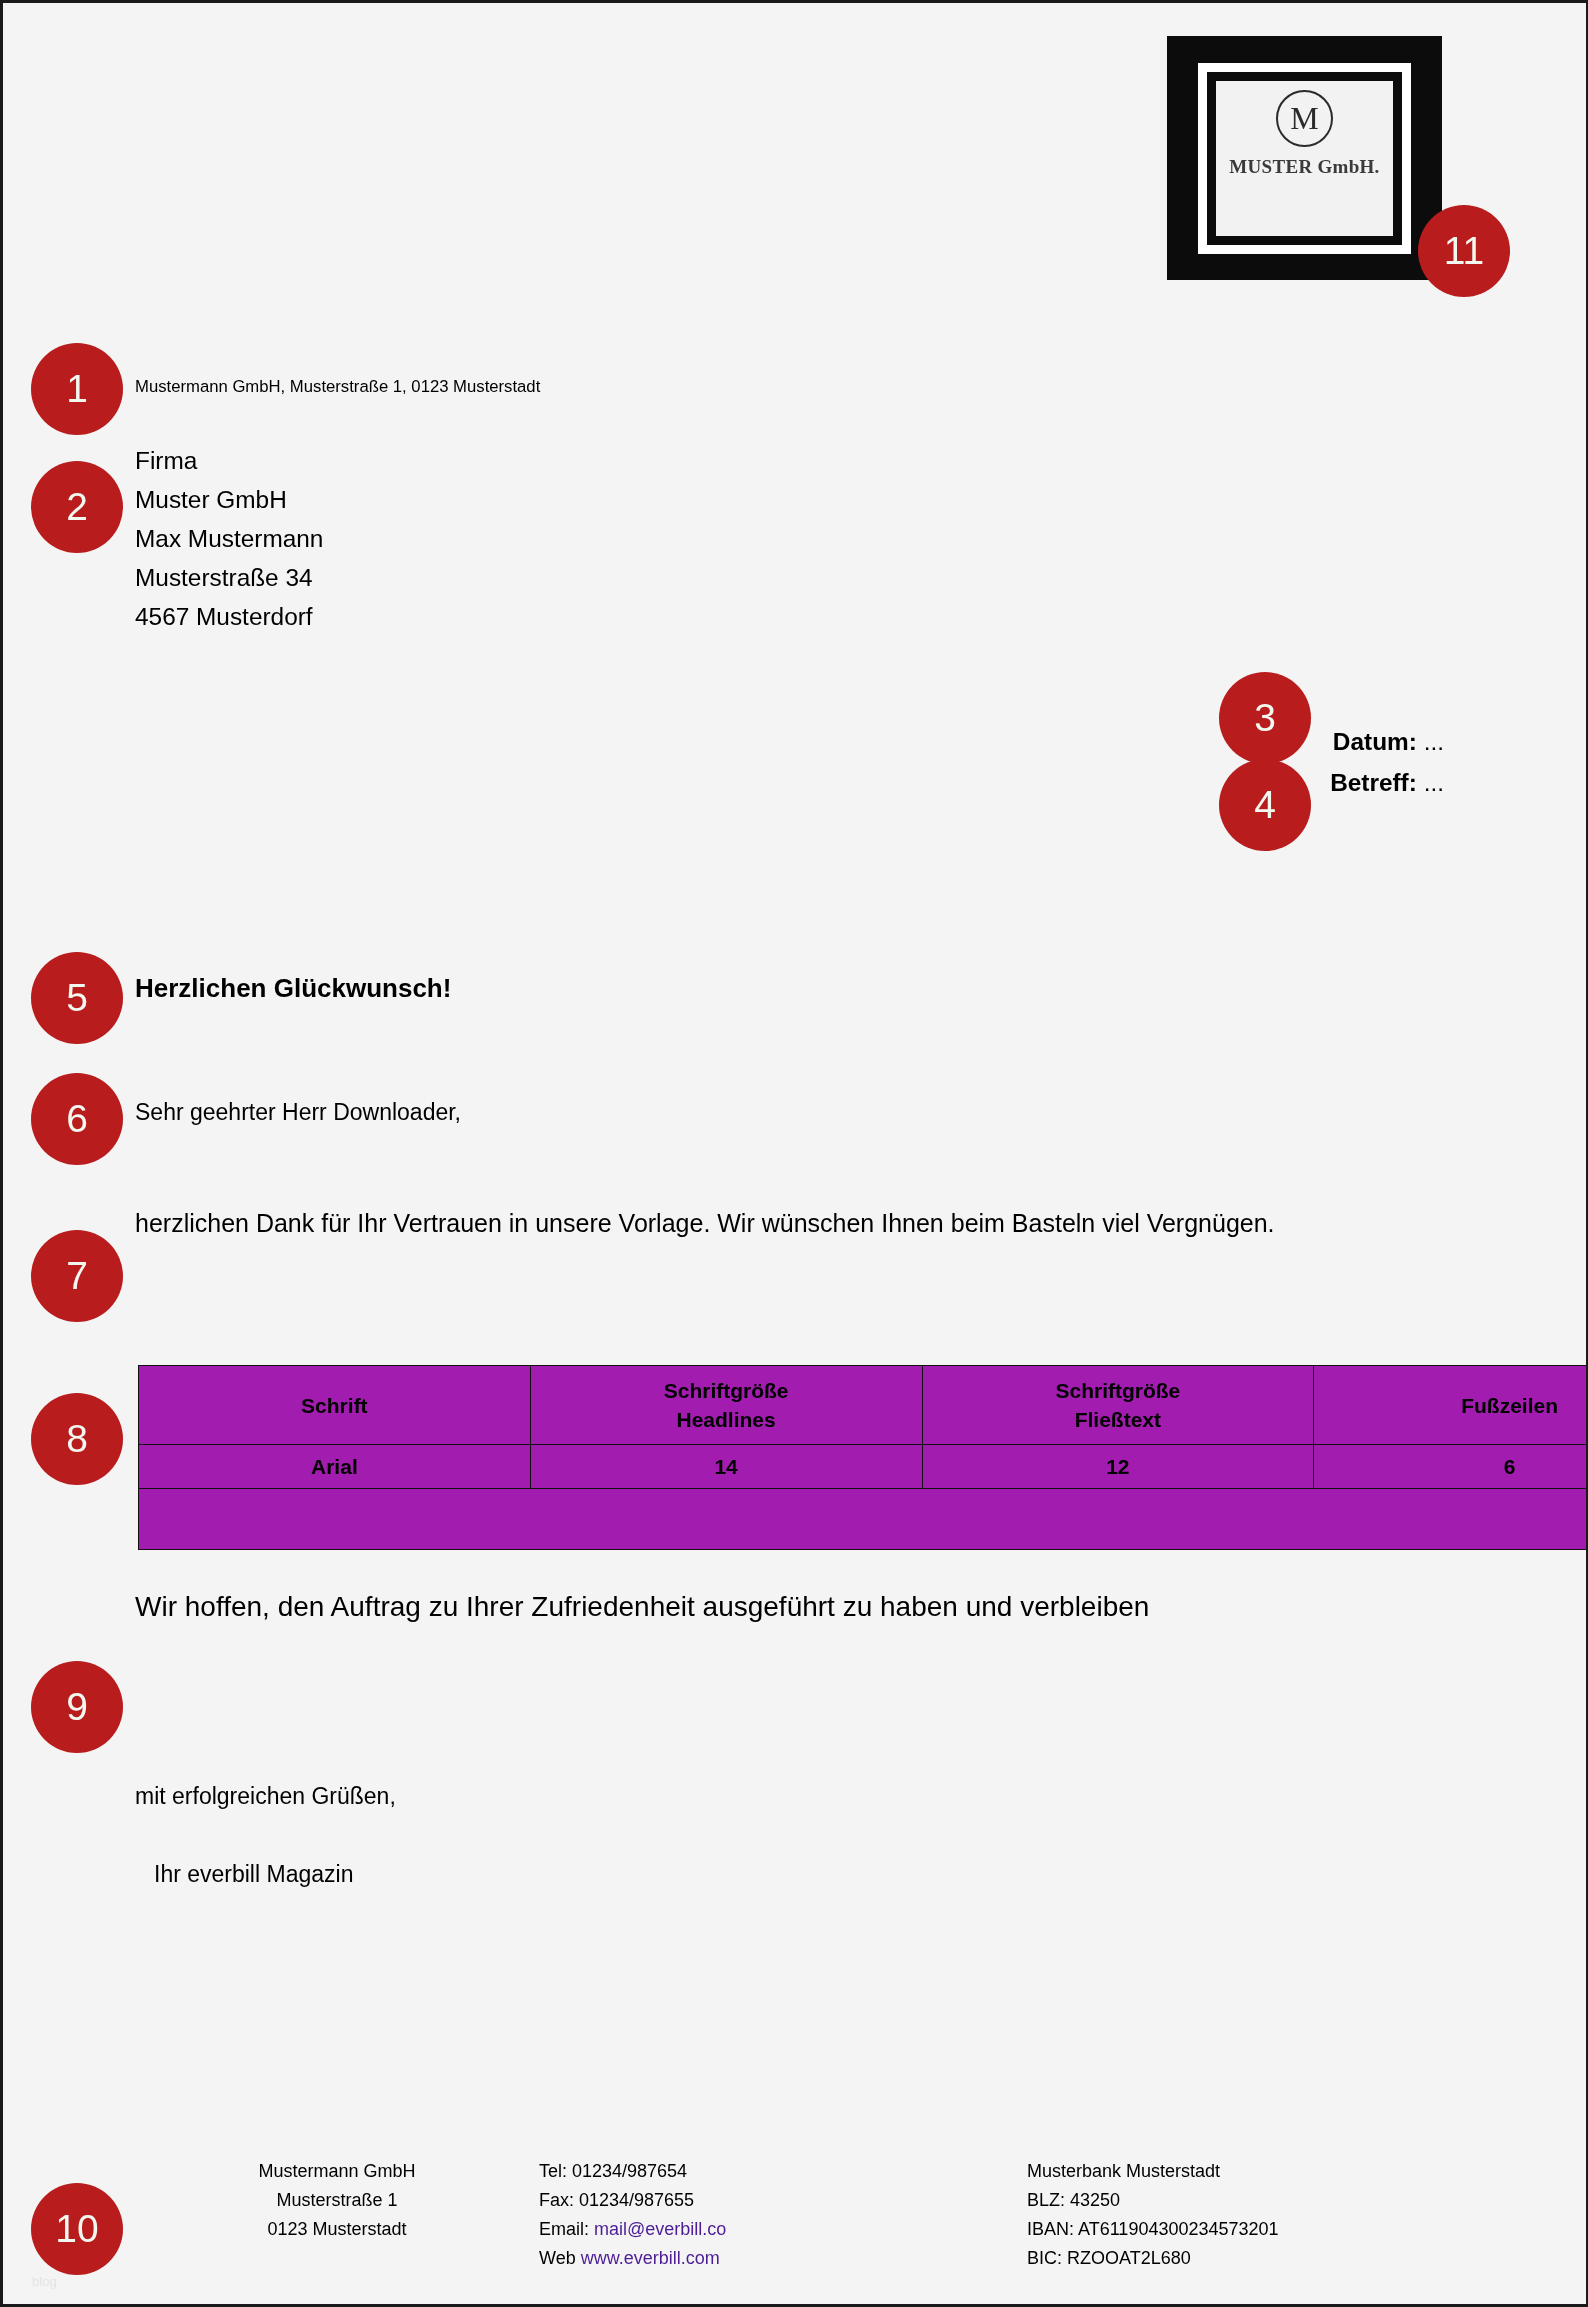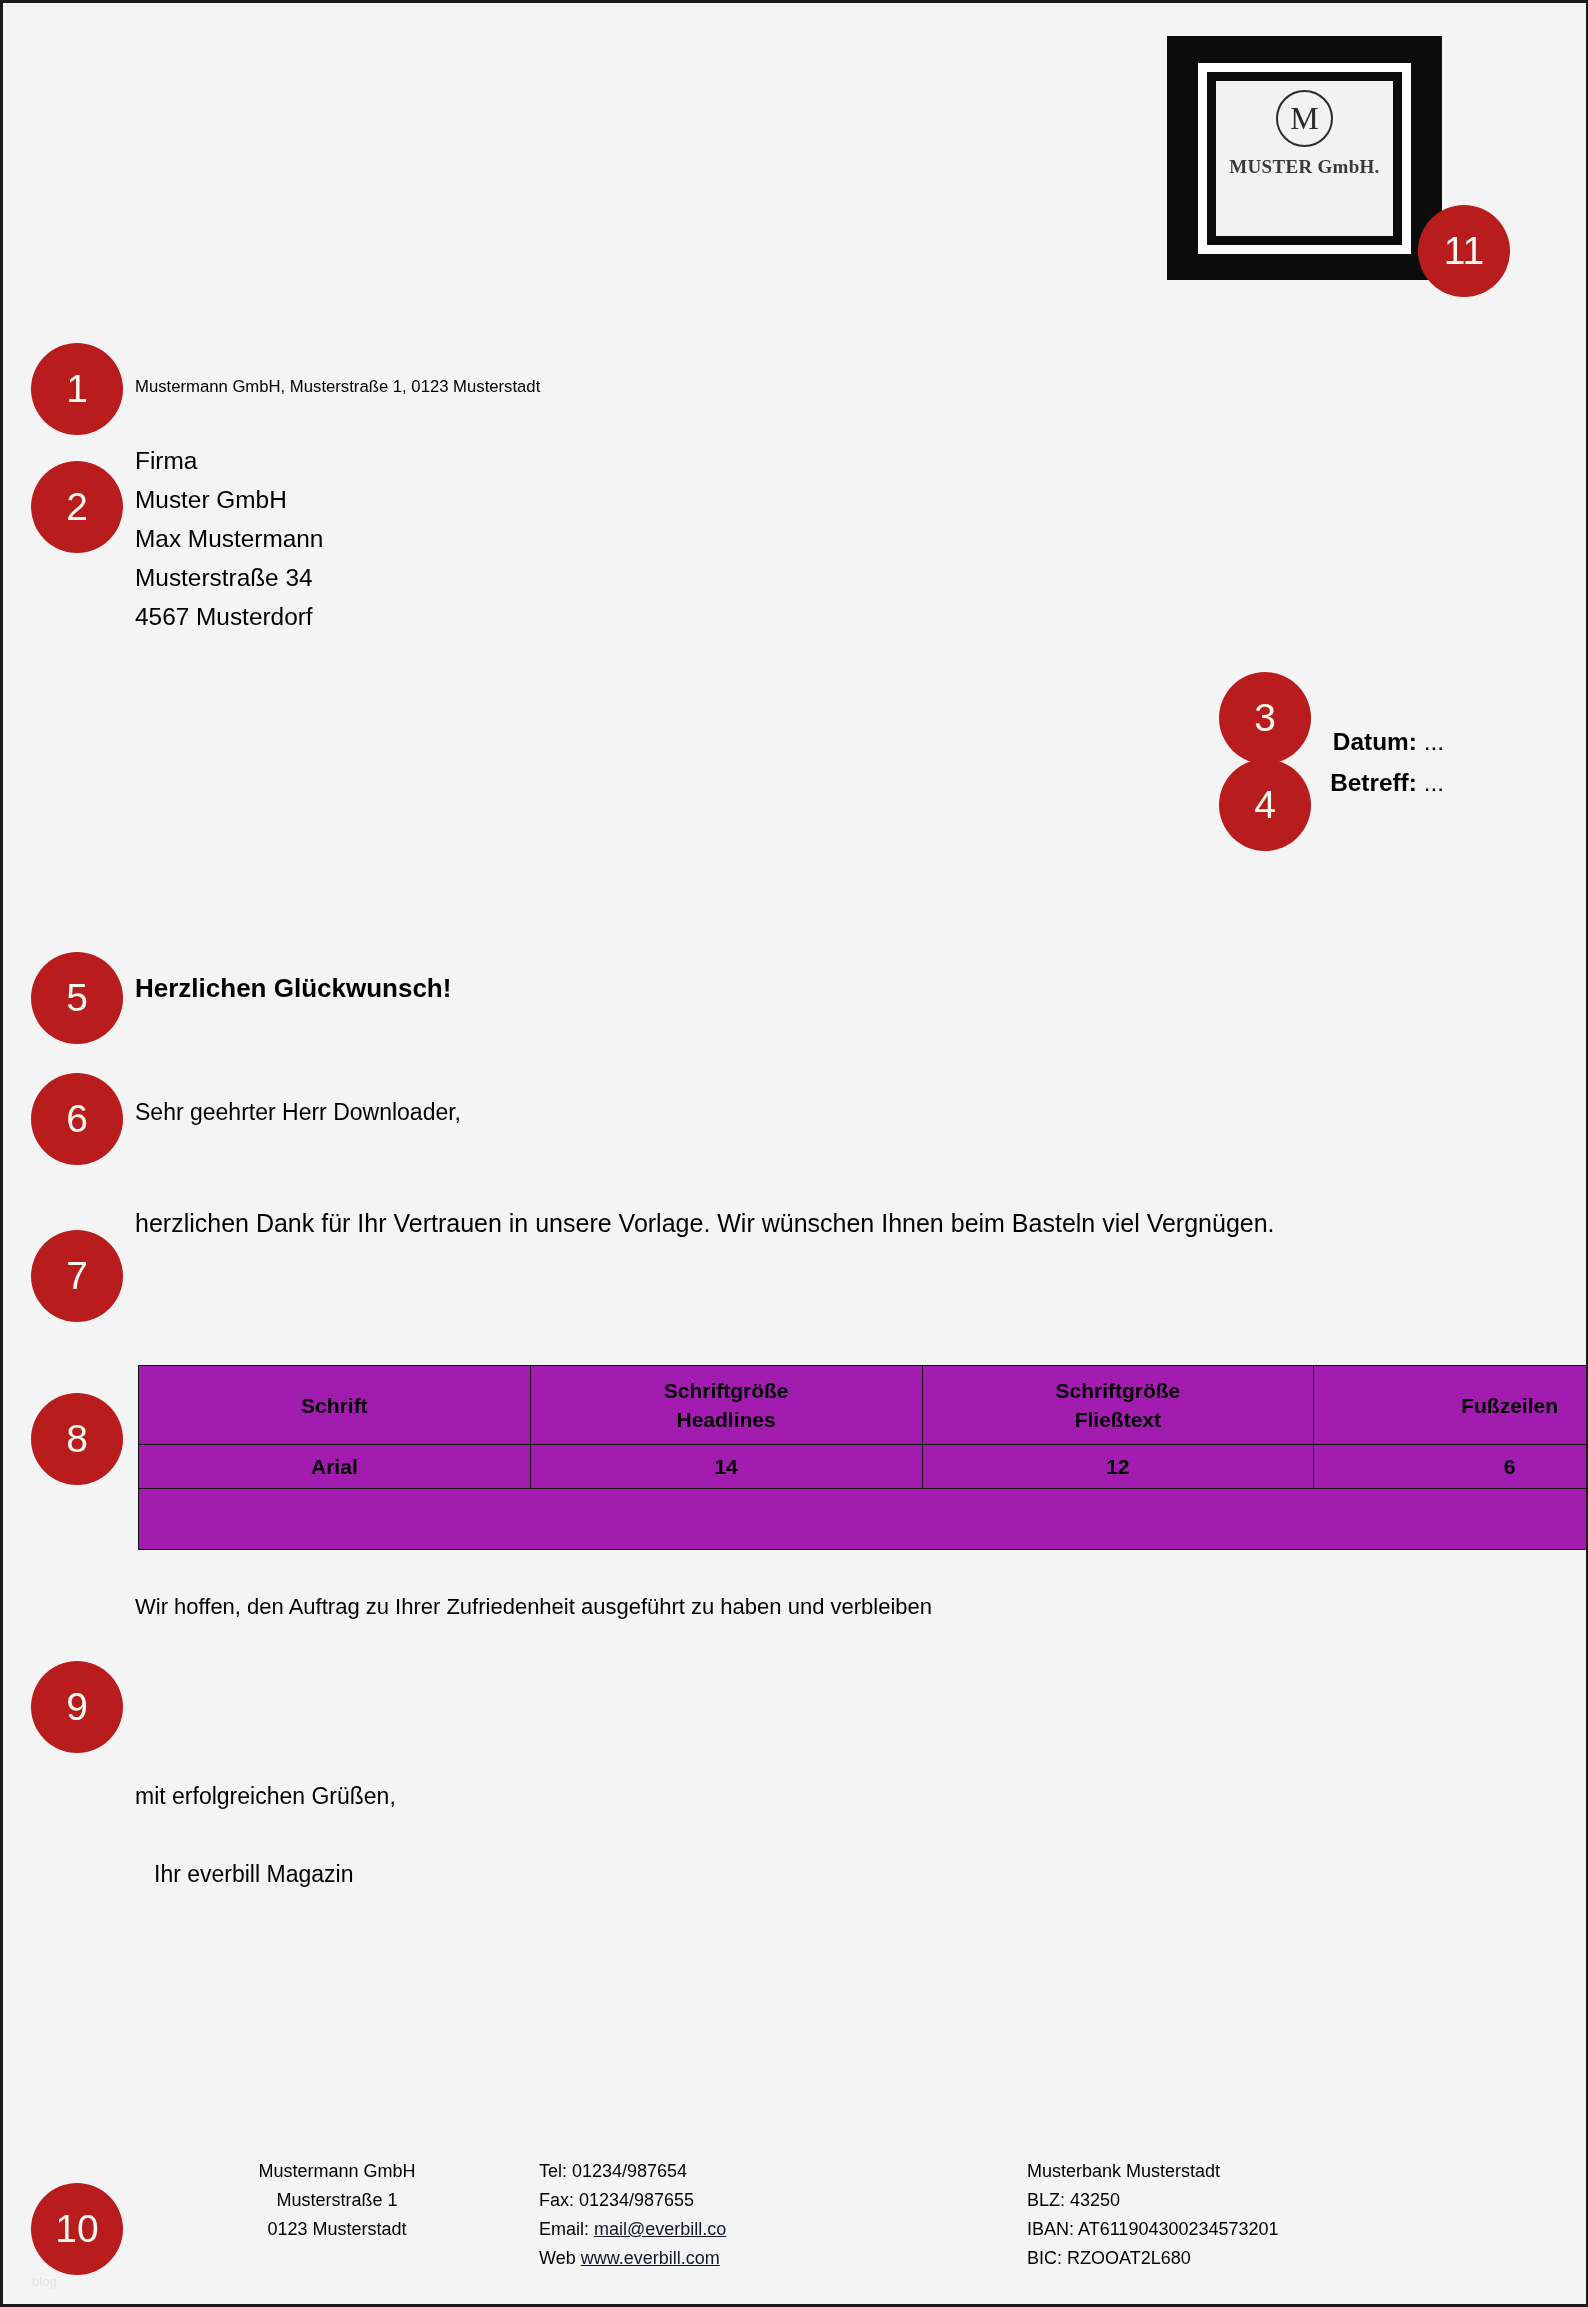--- a/index.html
+++ b/index.html
@@ -150,21 +150,21 @@
     top: 1201px;
     width: 1248px;
     font-size: 25px;
     line-height: 39px;
   }
   .para-hope {
     position: absolute;
     left: 132px;
     top: 1584px;
     width: 1276px;
-    font-size: 22px;
+    font-size: 28px;
     line-height: 39px;
     white-space: nowrap;
   }
   .closing-greeting {
     position: absolute;
     left: 132px;
     top: 1780px;
     font-size: 23px;
     white-space: nowrap;
   }
@@ -220,22 +220,21 @@
     font-size: 18px;
     line-height: 29px;
   }
   .footer-cols {
     display: flex;
   }
   .footer-col-1 { width: 404px; text-align: center; }
   .footer-col-2 { width: 488px; }
   .footer-col-3 { width: 432px; }
   .footer-link {
-    color: #0f172a;
-    text-decoration: underline;
+    color: #4c1d95;
   }
 
   
   .watermark {
     position: absolute;
     left: 29px;
     top: 2271px;
     font-size: 13.2px;
     color: #e4e4e4;
   }

